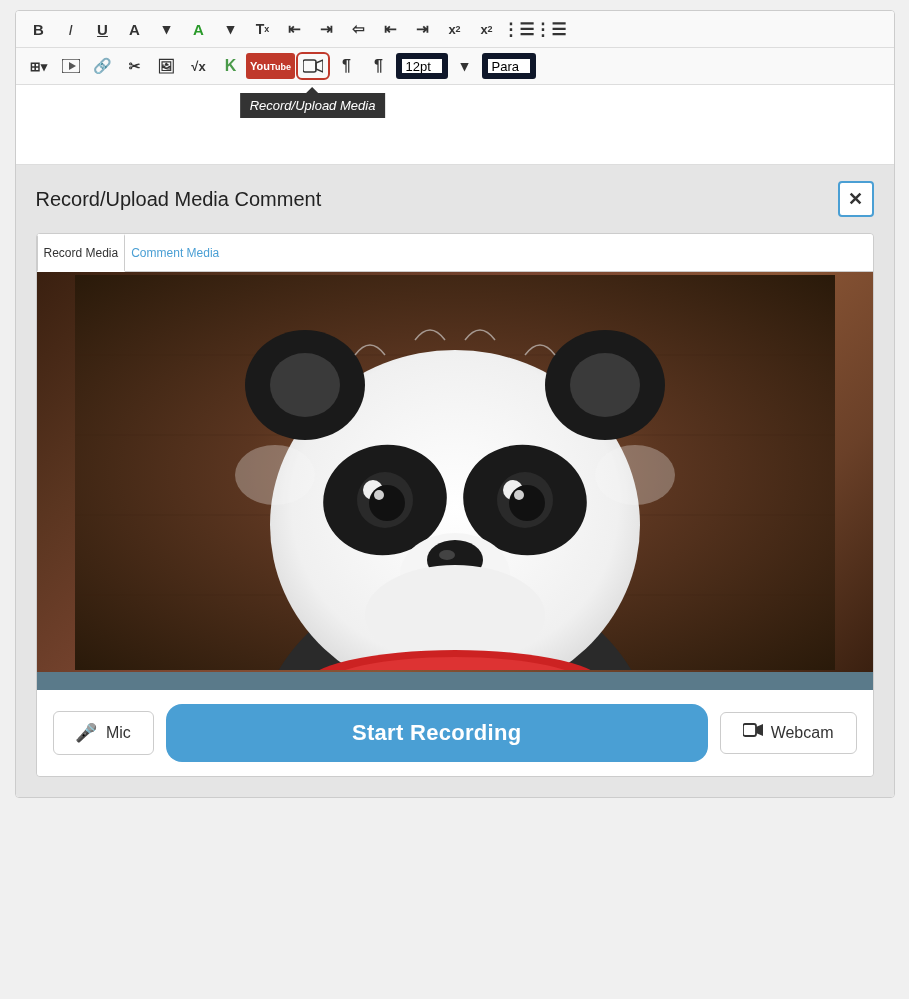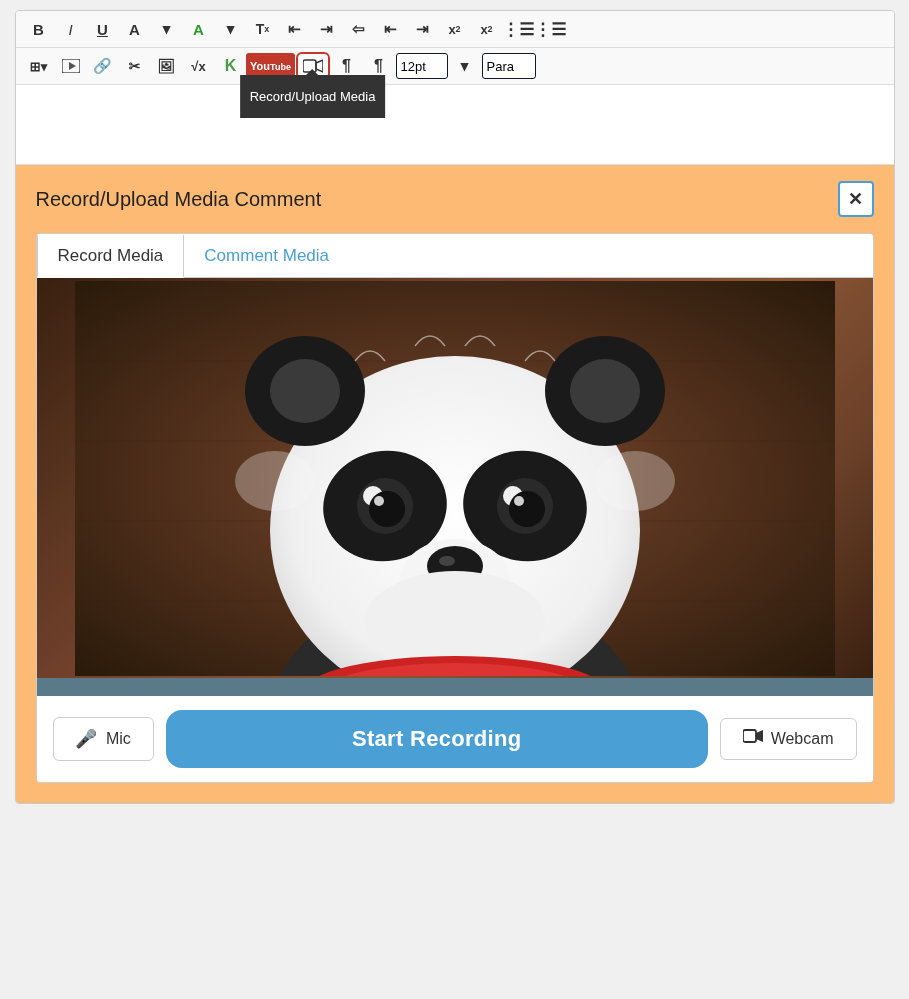--- a/index.html
+++ b/index.html
@@ -42,21 +42,21 @@
       border-radius: 3px;
       font-size: 15px;
       color: #333;
       font-weight: bold;
     }
     .toolbar-btn.bold { font-weight: 900; font-style: normal; }
     .toolbar-btn.italic { font-style: italic; font-weight: normal; }
     .toolbar-btn.underline { text-decoration: underline; }
     
     .toolbar-select {
-      border: 1px solid #0f172a;
+      border: 6px solid #0f172a;
       border-radius: 3px;
       padding: 2px 4px;
       font-size: 13px;
       background: #fff;
       height: 26px;
       cursor: pointer;
     }
     
     .video-btn-highlight {
       border: 2px solid #c0392b !important;
@@ -75,40 +75,41 @@
       position: relative;
       display: inline-block;
     }
     .tooltip-box {
       position: absolute;
       bottom: -38px;
       left: 50%;
       transform: translateX(-50%);
       background: #333;
       color: #fff;
-      padding: 14px 10px;
+      padding: 5px 10px;
       border-radius: 0;
       font-size: 13px;
       white-space: nowrap;
       z-index: 100;
       pointer-events: none;
+      font-style: italic;
     }
     .tooltip-box::before {
       content: '';
       position: absolute;
       top: -6px;
       left: 50%;
       transform: translateX(-50%);
       border-width: 0 6px 6px 6px;
       border-style: solid;
       border-color: transparent transparent #333 transparent;
     }
     
     .dialog-panel {
-      background: #fdba74;
+      background: #e5e5e5;
       padding: 16px 20px 20px 20px;
     }
     .dialog-header {
       display: flex;
       align-items: center;
       justify-content: space-between;
       margin-bottom: 16px;
     }
     .dialog-title {
       font-size: 20px;
@@ -134,22 +135,22 @@
       border: 1px solid #ccc;
       border-radius: 4px;
       overflow: hidden;
     }
     .tabs-header {
       display: flex;
       background: #fff;
       border-bottom: 1px solid #ccc;
     }
     .tab {
-      padding: 10px 20px;
-      font-size: 17px;
+      padding: 10px 6px;
+      font-size: 12px;
       cursor: pointer;
       border: none;
       background: transparent;
     }
     .tab.active {
       color: #333;
       font-weight: 500;
       border-bottom: 2px solid transparent;
       background: #fff;
       margin-bottom: -1px;

